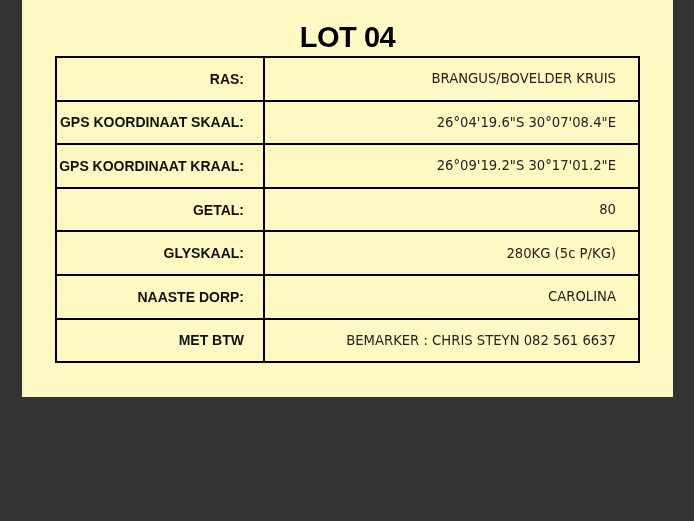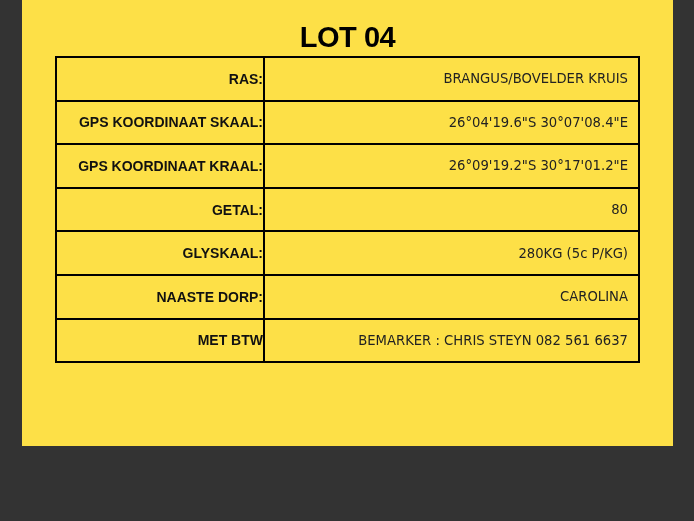--- a/index.html
+++ b/index.html
@@ -7,22 +7,22 @@
       width: 694px;
       height: 521px;
       overflow: hidden;
       background: #333333;
     }
     .page {
       position: absolute;
       left: 22px;
       top: 0;
       width: 651px;
-      height: 446px;
-      background: #fde047;
+      height: 397px;
+      background: #fef9c3;
     }
     .title {
       position: absolute;
       left: 0;
       top: 18px;
       width: 100%;
       text-align: center;
       font-family: "Liberation Sans", sans-serif;
       font-weight: bold;
       font-size: 29px;
@@ -43,27 +43,27 @@
       height: 43.6px;
       border: 2px solid #000000;
       text-align: right;
       vertical-align: middle;
       color: #111111;
       white-space: nowrap;
       overflow: hidden;
     }
     .lot-table td.label {
       width: 208px;
-      padding-right: 0;
+      padding-right: 19px;
       font-family: "Liberation Sans", sans-serif;
       font-weight: bold;
       font-size: 14px;
     }
     .lot-table td.value {
-      padding-right: 10px;
+      padding-right: 22px;
       font-family: "DejaVu Sans", sans-serif;
       font-size: 13.2px;
       color: #222222;
     }
   </style>
 </head>
 <body>
 
 <div class="page">
   <h1 class="title">LOT 04</h1>

